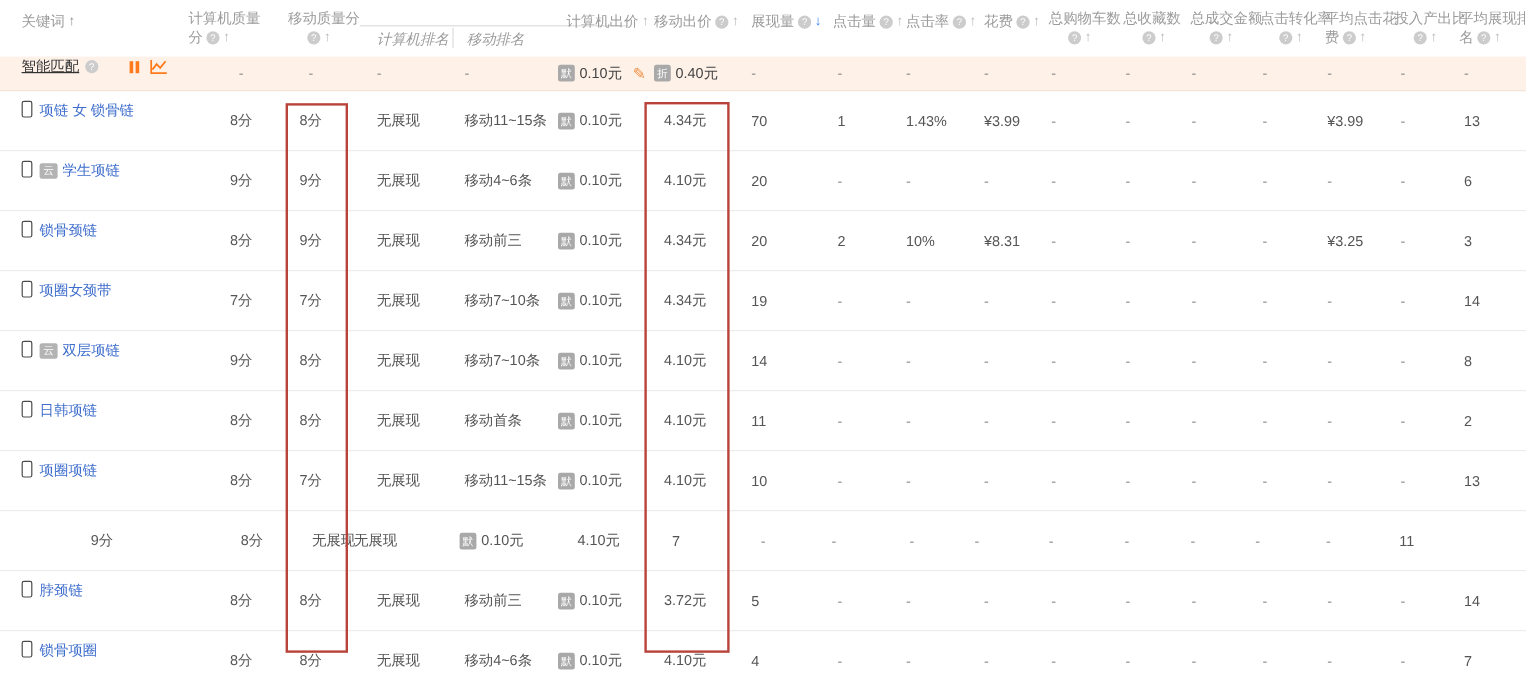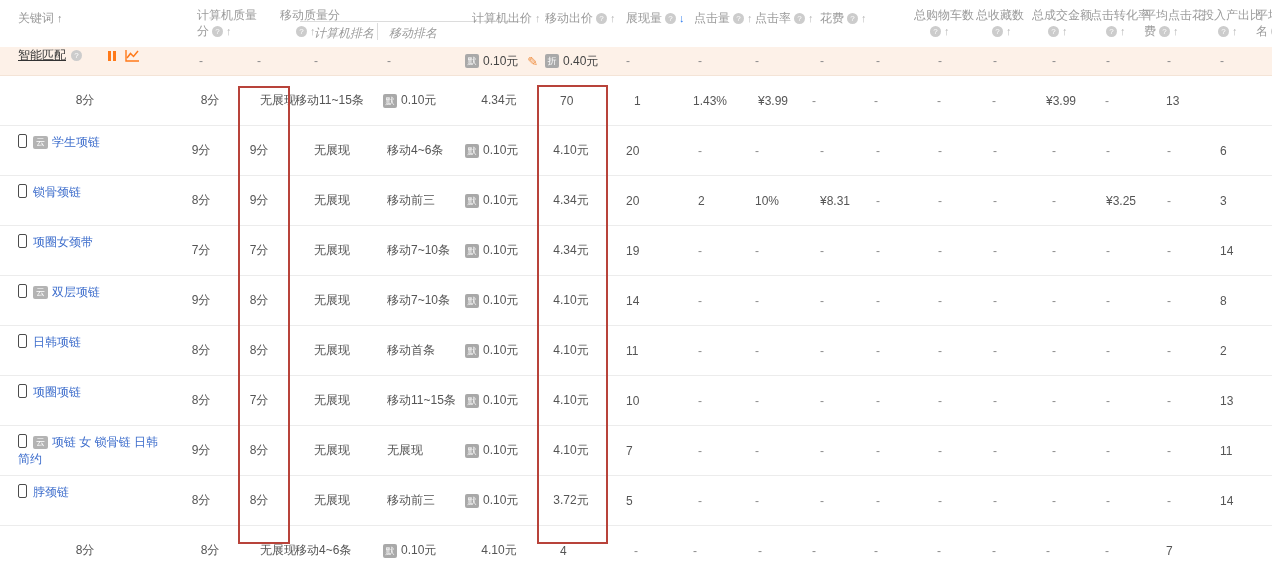--- a/index.html
+++ b/index.html
@@ -6,21 +6,21 @@
   .screen{
     position:relative;width:1272px;height:564px;background:#fff;overflow:hidden;
     font-family:"Liberation Sans","DejaVu Sans",sans-serif;
     --cols:188px 44px 54px 92px 82px 78px 66px 64px 62px 62px 64px 64px 56px 60px 60px 62px 54px 60px;
   }
   
   .header{position:relative;height:47px;background:#fff;}
   .hcell{position:absolute;color:#9b9b9b;font-size:12px;white-space:nowrap;}
   .hcell.single{top:0;height:37px;display:flex;align-items:center;gap:3px;}
   .hcell.single.low{top:25px;height:auto;display:flex;align-items:center;gap:3px;font-style:italic;}
-  .hcell.twoline{top:7px;line-height:16px;margin-left:40px;}
+  .hcell.twoline{top:7px;line-height:16px;}
   .hl1{white-space:nowrap;}
   .hl2{display:flex;align-items:center;gap:3px;height:16px;}
   .hl2.ind{padding-left:16px;}
   .help{width:11px;height:11px;background:#ccc;border-radius:50%;color:#fff;font-size:8px;line-height:11px;text-align:center;display:inline-block;flex:none;}
   .sort{color:#b5b5b5;font-size:11px;line-height:11px;}
   .sort.active{color:#2e7cee;font-weight:bold;}
   .sort.dark{color:#8a8a8a;}
   .gline{position:absolute;left:300px;top:21px;width:223px;height:1px;background:#dcdcdc;}
   .gtick{position:absolute;left:377px;top:23px;width:1px;height:17px;background:#dcdcdc;}
   
@@ -210,20 +210,21 @@
       <div class="cell cartc dash">-</div>
       <div class="cell favc dash">-</div>
       <div class="cell gmvc dash">-</div>
       <div class="cell cvrc dash">-</div>
       <div class="cell cpcc dash">-</div>
       <div class="cell roic dash">-</div>
       <div class="cell rankc dash">-</div>
     </div>
   <div>
       <div class="row">
+        <div class="cell kw"><span class="phone"></span><span class="lnk">项链 女 锁骨链</span></div>
         <div class="cell pcq">8分</div>
         <div class="cell moq">8分</div>
         <div class="cell pcr">无展现</div>
         <div class="cell mor">移动11~15条</div>
         <div class="cell pcb">
           <span class="bbadge">默</span>
           <span>0.10元</span>
         </div>
         <div class="cell mob">4.34元</div>
         <div class="cell imp">70</div>
@@ -370,21 +371,20 @@
         <div class="cell costc dash">-</div>
         <div class="cell cartc dash">-</div>
         <div class="cell favc dash">-</div>
         <div class="cell gmvc dash">-</div>
         <div class="cell cvrc dash">-</div>
         <div class="cell cpcc dash">-</div>
         <div class="cell roic dash">-</div>
         <div class="cell rankc">13</div>
       </div>
       <div class="row">
-        <div class="cell kw"><span class="phone"></span><span class="kbadge">云</span><span class="lnk">项链 女 锁骨链 日韩 简约</span></div>
         <div class="cell pcq">9分</div>
         <div class="cell moq">8分</div>
         <div class="cell pcr">无展现</div>
         <div class="cell mor">无展现</div>
         <div class="cell pcb">
           <span class="bbadge">默</span>
           <span>0.10元</span>
         </div>
         <div class="cell mob">4.10元</div>
         <div class="cell imp">7</div>
@@ -416,20 +416,21 @@
         <div class="cell costc dash">-</div>
         <div class="cell cartc dash">-</div>
         <div class="cell favc dash">-</div>
         <div class="cell gmvc dash">-</div>
         <div class="cell cvrc dash">-</div>
         <div class="cell cpcc dash">-</div>
         <div class="cell roic dash">-</div>
         <div class="cell rankc">14</div>
       </div>
       <div class="row">
+        <div class="cell kw"><span class="phone"></span><span class="lnk">锁骨项圈</span></div>
         <div class="cell pcq">8分</div>
         <div class="cell moq">8分</div>
         <div class="cell pcr">无展现</div>
         <div class="cell mor">移动4~6条</div>
         <div class="cell pcb">
           <span class="bbadge">默</span>
           <span>0.10元</span>
         </div>
         <div class="cell mob">4.10元</div>
         <div class="cell imp">4</div>

